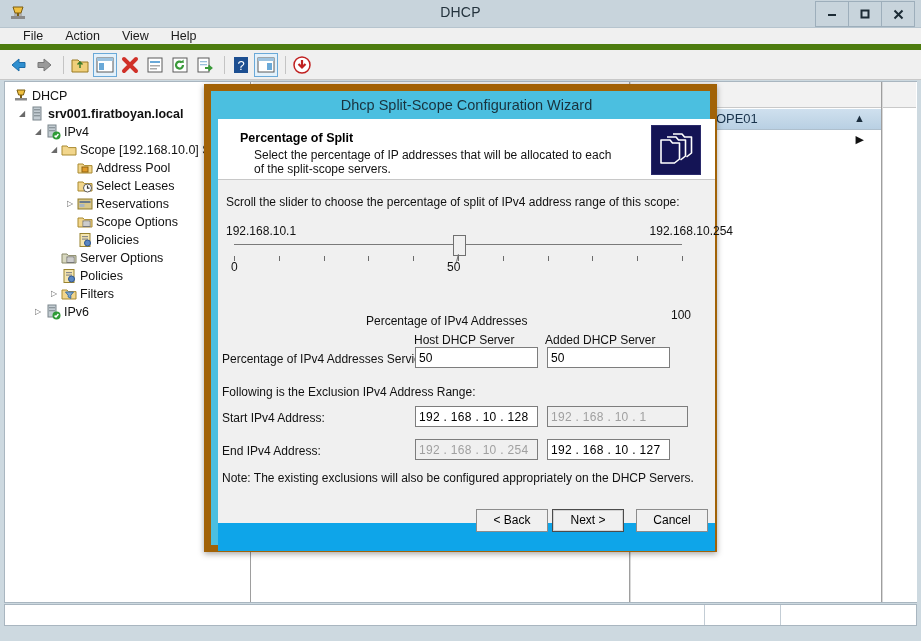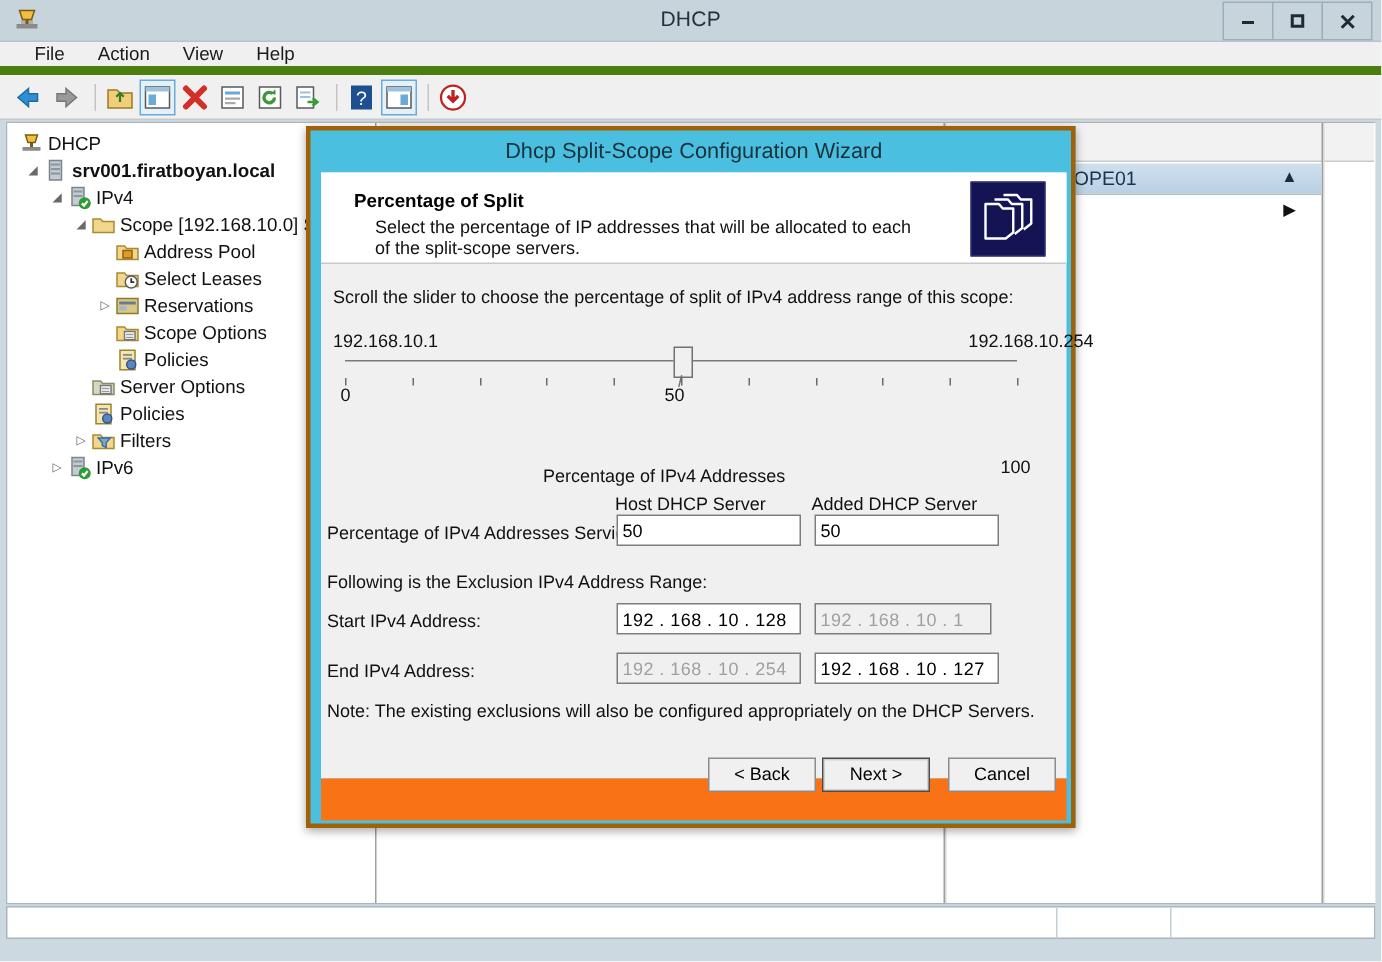--- a/index.html
+++ b/index.html
@@ -216,21 +216,21 @@
     display: flex;
   }
   .sb-pane { height: 20px; border-right: 1px solid #c3cdd5; }
 
   
   .dialog {
     position: absolute;
     left: 204px; top: 84px;
     width: 513px; height: 468px;
     background: #4bbfe0;
-    border: 3px solid #a16207;
+    border: 7px solid #a16207;
     box-sizing: border-box;
     box-shadow: 0 2px 6px rgba(0,0,0,.35);
   }
   .dlg-title {
     position: absolute;
     left: 0; top: 0;
     width: 511px; height: 28px;
     line-height: 28px;
     text-align: center;
     font-size: 14.5px;
@@ -344,21 +344,21 @@
     overflow: hidden;
   }
   .tbox.dim { color: #a0a0a0; background: #f0f0f0; }
   .tbox.ip { letter-spacing: .3px; }
 
   
   .dlg-footer {
     position: absolute;
     left: 7px; top: 432px;
     width: 497px; height: 28px;
-    background: #f97316;
+    background: #0ea5e9;
     box-sizing: border-box;
   }
   .btn {
     position: absolute;
     top: -14px;
     width: 72px; height: 23px;
     background: #f0f0f0;
     border: 1px solid #8c8c8c;
     font-size: 12px;
     color: #000;
@@ -684,21 +684,21 @@
         <div class="c-text" style="left:327px; top:153px;">Added DHCP Server</div>
 
         <div class="c-text" style="left:4px; top:172px;">Percentage of IPv4 Addresses Serviced:</div>
         <div class="tbox" style="left:197px; top:167px; width:123px;">50</div>
         <div class="tbox" style="left:329px; top:167px; width:123px;">50</div>
 
         <div class="c-text" style="left:4px; top:205px;">Following is the Exclusion IPv4 Address Range:</div>
 
         <div class="c-text" style="left:4px; top:231px;">Start IPv4 Address:</div>
         <div class="tbox ip" style="left:197px; top:226px; width:123px;">192 . 168 .  10  . 128</div>
-        <div class="tbox ip dim" style="left:329px; top:226px; width:118px;">192 . 168 .  10  .   1</div>
+        <div class="tbox ip dim" style="left:329px; top:226px; width:141px;">192 . 168 .  10  .   1</div>
 
         <div class="c-text" style="left:4px; top:264px;">End IPv4 Address:</div>
         <div class="tbox ip dim" style="left:197px; top:259px; width:123px;">192 . 168 .  10  . 254</div>
         <div class="tbox ip" style="left:329px; top:259px; width:123px;">192 . 168 .  10  . 127</div>
 
         <div class="c-text" style="left:4px; top:291px;">Note: The existing exclusions will also be configured appropriately on the DHCP Servers.</div>
       </div>
     </div>
 
     <div class="dlg-footer">

